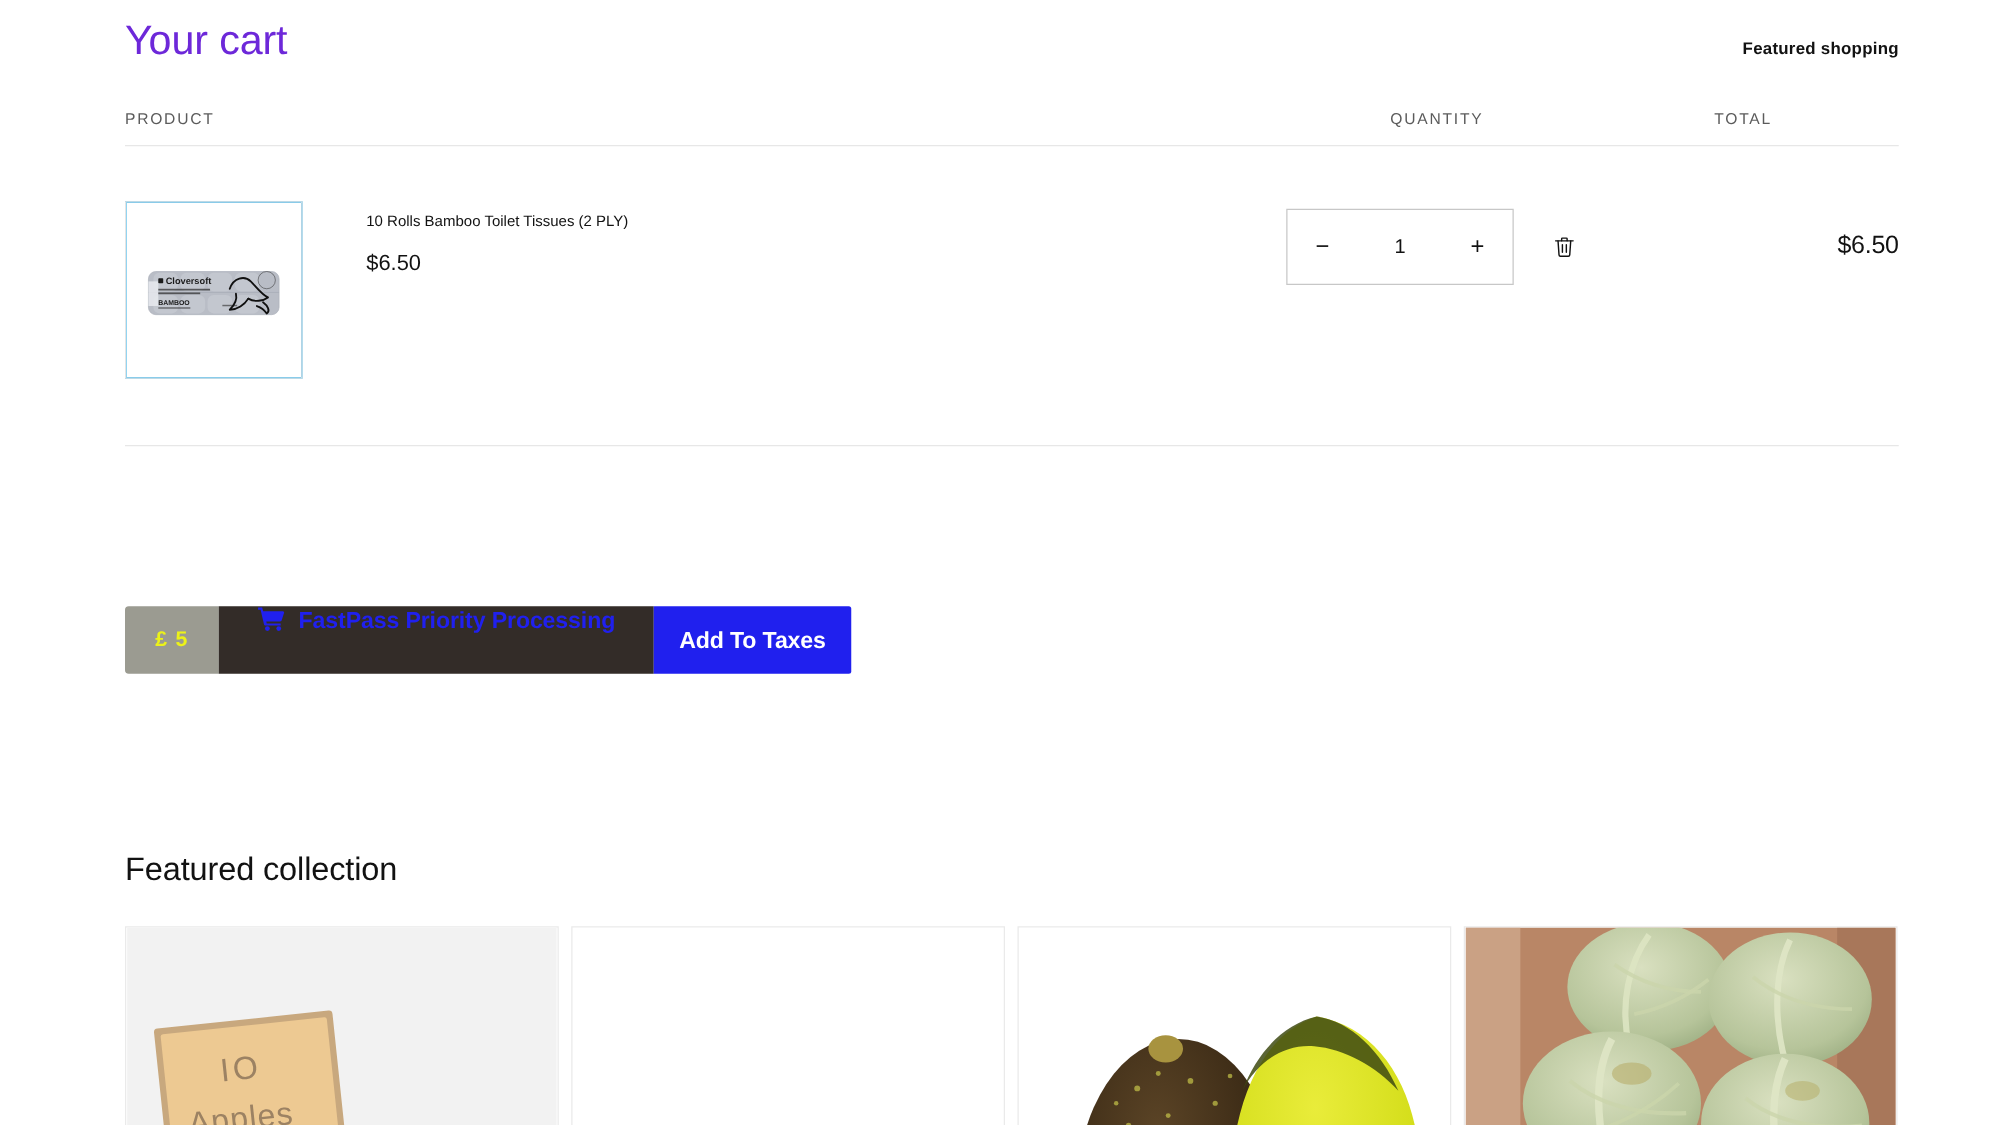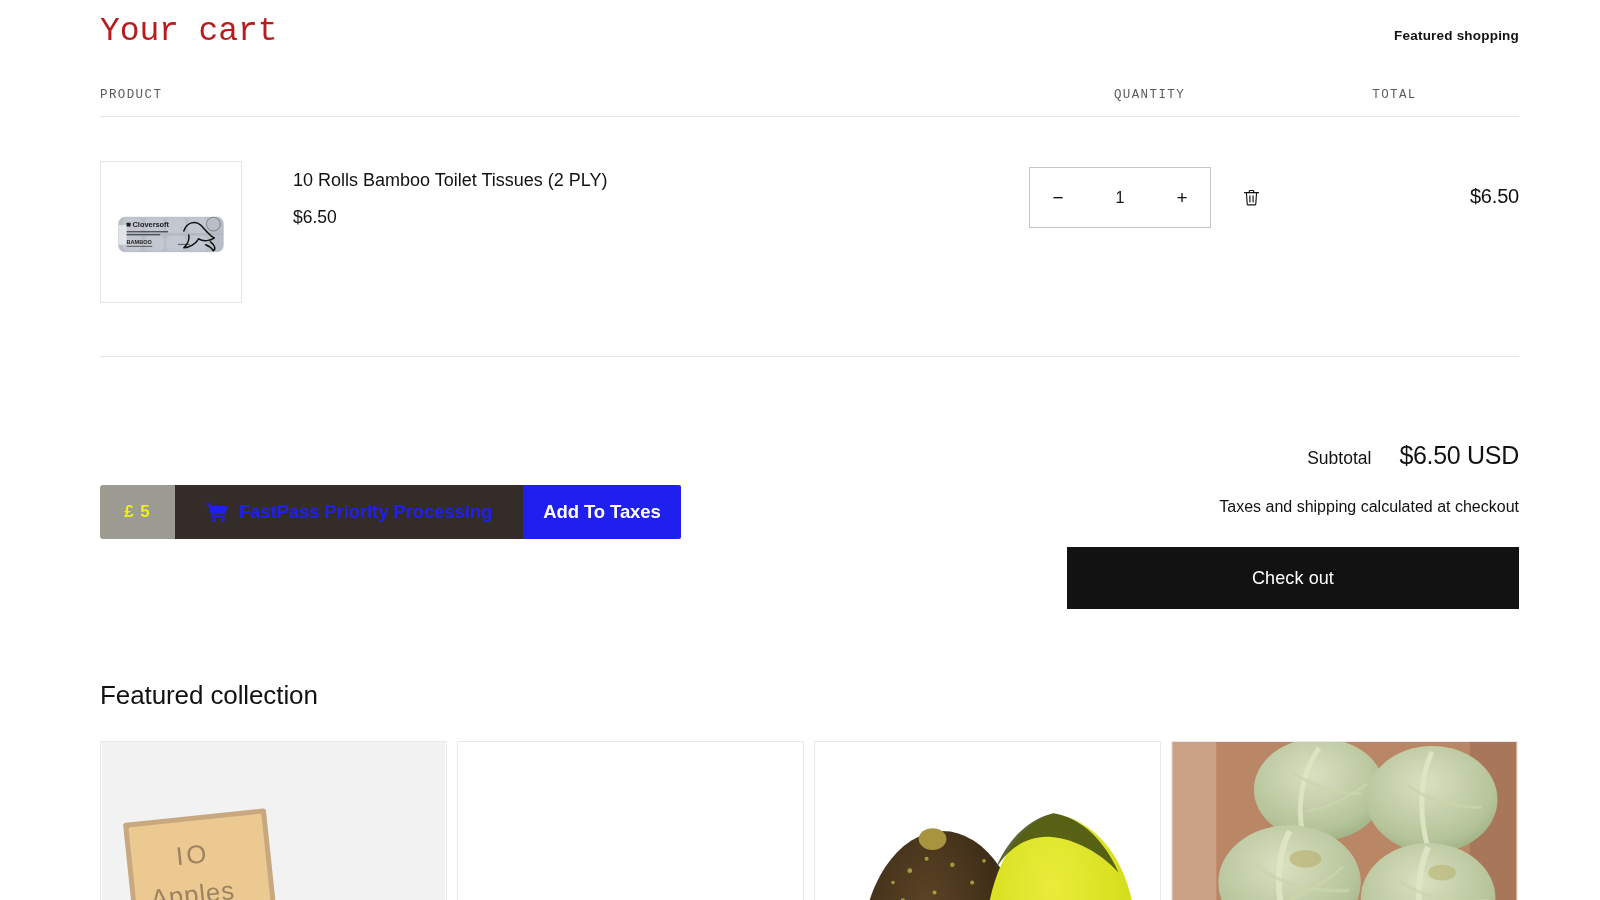--- a/index.html
+++ b/index.html
@@ -27,43 +27,41 @@
     display: flex;
     align-items: baseline;
     justify-content: space-between;
     padding-top: 14px;
     width: 1419px;
   }
   .cart-title {
     font-size: 33px;
     font-weight: 400;
     letter-spacing: -0.1px;
-    color: #b91c1c;
+    color: #6d28d9;
     line-height: 1.1;
     margin: 0;
-    font-family: Liberation Mono, monospace;
   }
   .continue-shopping {
     font-size: 13.5px;
     font-weight: 700;
     color: #121212;
     letter-spacing: 0.2px;
     text-decoration: none;
     border-bottom: 1px solid rgba(18,18,18,0.0);
     cursor: pointer;
   }
 
   
   .cart-table-head {
     display: flex;
     width: 1419px;
     margin-top: 38px;
     padding-bottom: 14px;
     border-bottom: 1px solid #e7e7e7;
-    font-family: Liberation Mono, monospace;
   }
   .th {
     font-size: 12.5px;
     letter-spacing: 1.4px;
     color: #5b5b5b;
     font-weight: 400;
     text-transform: uppercase;
   }
   .th-product { flex: 0 0 830px; text-align: left; }
   .th-quantity { flex: 0 0 340px; text-align: center; padding-left: 99px; }
@@ -93,21 +91,21 @@
     position: relative;
     overflow: hidden;
   }
   .thumb svg { display: block; width: 100%; height: 100%; }
 
   .product-info {
     padding-left: 51px;
     padding-top: 7px;
   }
   .product-name {
-    font-size: 18px;
+    font-size: 12px;
     line-height: 1.35;
     color: #121212;
     font-weight: 400;
     margin: 0;
   }
   .product-price {
     font-size: 17.5px;
     color: #121212;
     margin: 14px 0 0 0;
     font-weight: 400;
@@ -250,21 +248,21 @@
     letter-spacing: 1px;
     border-top-left-radius: 3px;
     border-bottom-left-radius: 3px;
   }
   .fp-label {
     background: #332c28;
     color: #2020ee;
     font-size: 18.5px;
     font-weight: 700;
     display: flex;
-    align-items: center;
+    align-items: flex-start;
     justify-content: center;
     gap: 11px;
     flex: 1;
     letter-spacing: -0.1px;
     cursor: pointer;
   }
   .fp-cart-icon { display: flex; align-items: center; }
   .fp-add {
     background: #2020ee;
     color: #ffffff;
@@ -402,28 +400,20 @@
             <path d="M0.4 1.2 h3.6 l0.9 3.2 h17.3 c0.8 0 1.3 0.7 1.1 1.4 l-2.1 6.6 c-0.2 0.6 -0.7 1 -1.3 1 H7.6 l0.45 1.7 h12.2 v1.9 H6.9 c-0.6 0 -1.1 -0.4 -1.25 -1 L2.6 3.1 H0.4 z"></path>
             <circle cx="8.6" cy="19.6" r="2.1"></circle>
             <circle cx="18.6" cy="19.6" r="2.1"></circle>
           </svg>
         </span>
         <span>FastPass Priority Processing</span>
       </div>
       <button class="fp-add">Add To Taxes</button>
     </div>
 
-    <div class="totals">
-      <div class="subtotal-line">
-        <span class="subtotal-label">Subtotal</span>
-        <span class="subtotal-value">$6.50 USD</span>
-      </div>
-      <div class="tax-note">Taxes and shipping calculated at checkout</div>
-      <button class="checkout-btn">Check out</button>
-    </div>
   </div>
 
   <div class="featured">
     <h2 class="featured-title">Featured collection</h2>
     <div class="product-grid">
 
       <div class="product-card">
         <svg viewBox="0 0 347 200">
           <rect width="347" height="200" fill="#f2f2f2"></rect>
           <g transform="rotate(-6 120 140)">

